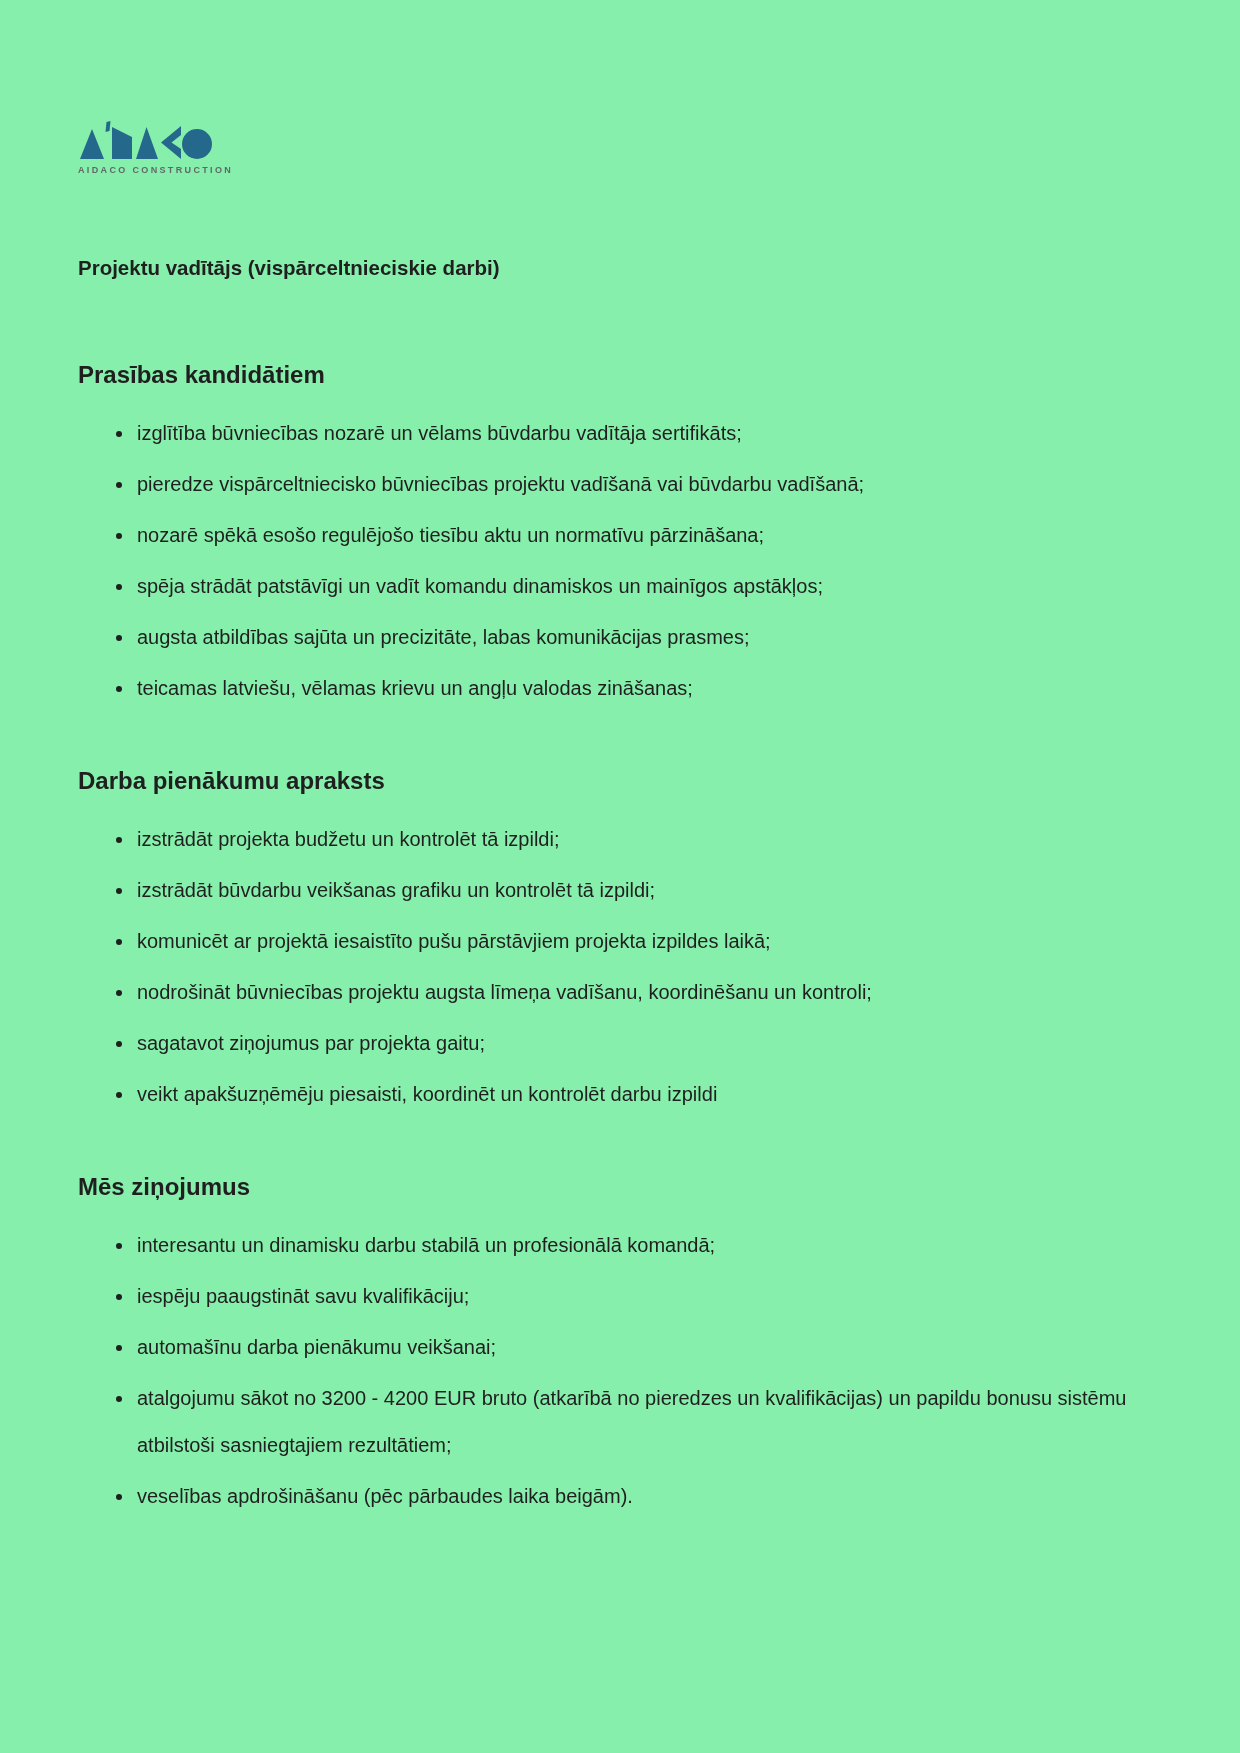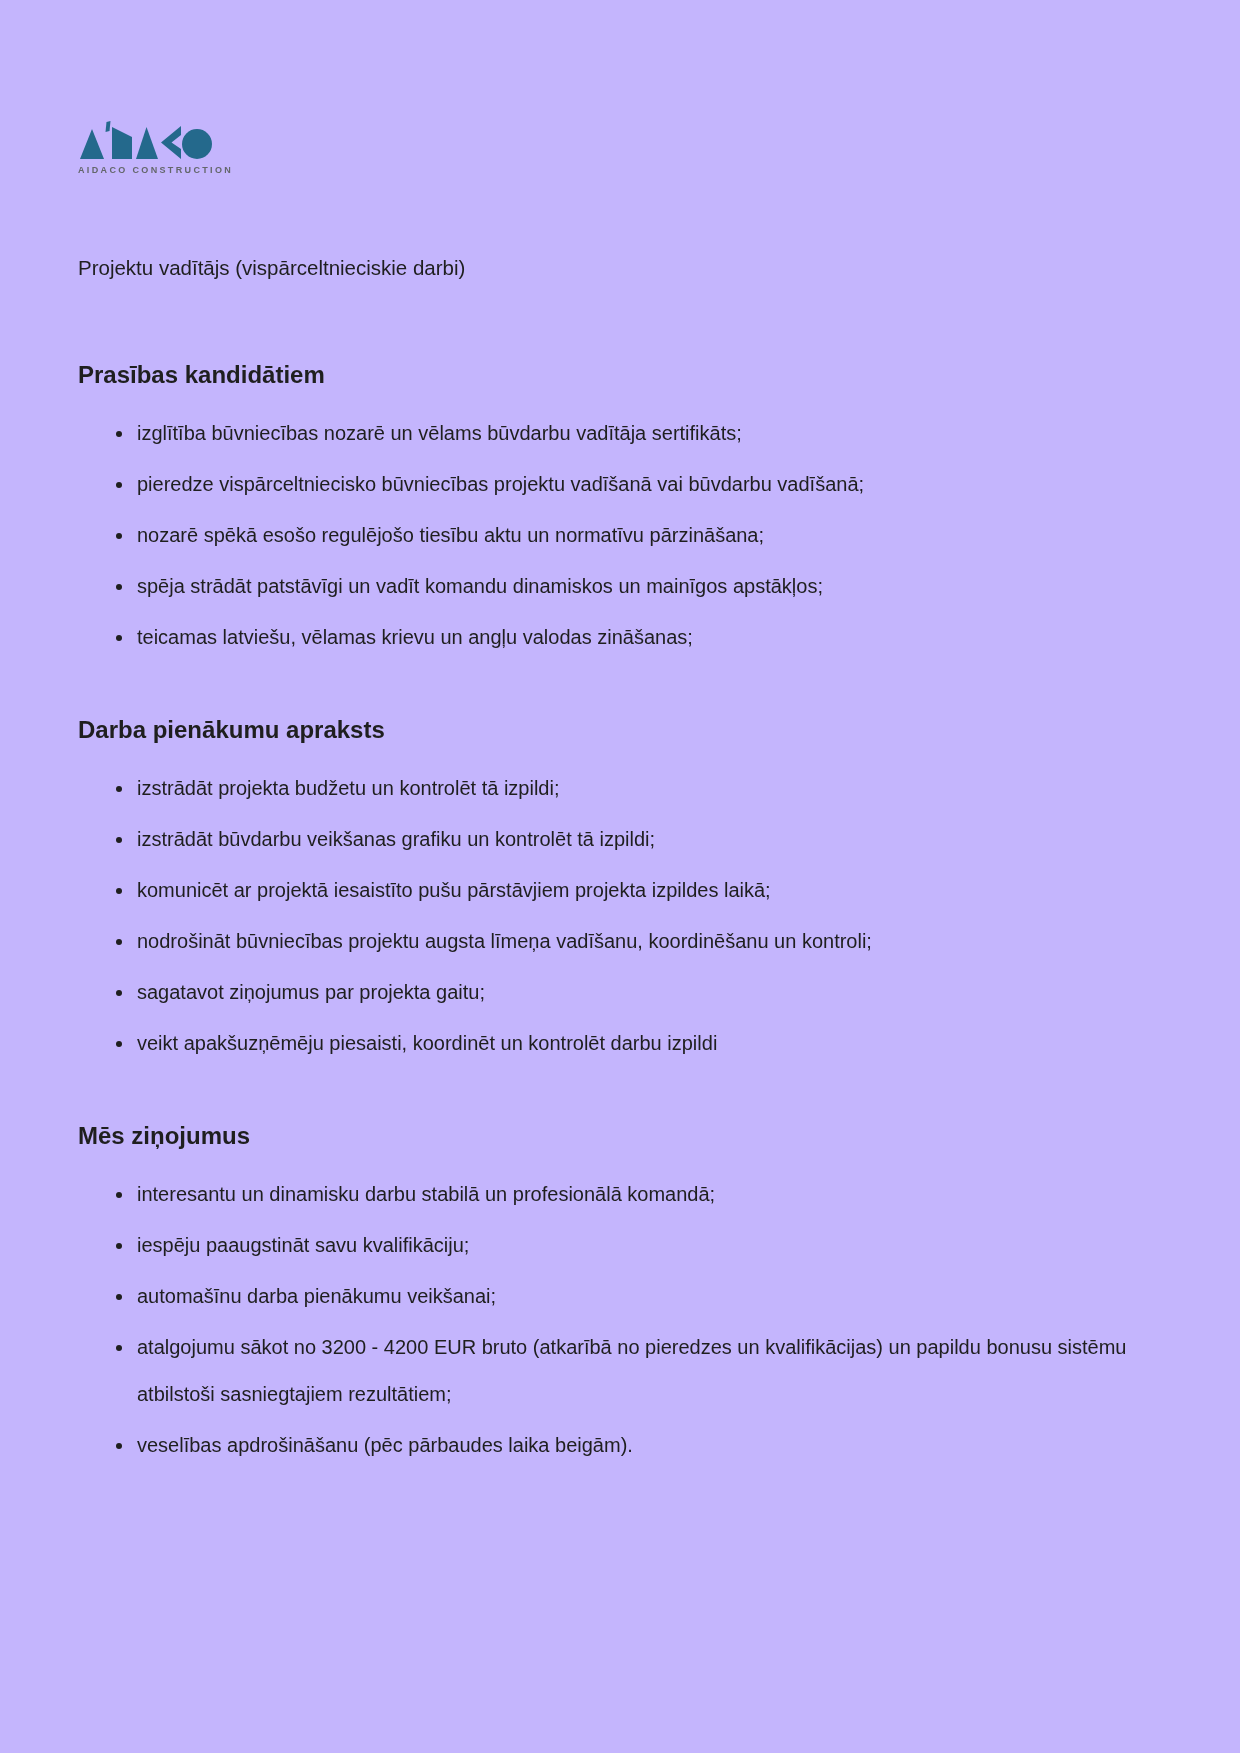--- a/index.html
+++ b/index.html
@@ -6,39 +6,39 @@
   html,body { background:#ffffff; }
   body {
     width:1240px; height:1753px;
     font-family:"Liberation Sans", sans-serif;
     color:#1f1f1f;
     overflow:hidden;
   }
   .page {
     width:1240px; height:1753px;
     padding:120px 78px 0 78px;
-    background:#c4b5fd;
+    background:#86efac;
   }
   
   .logo-block { width:150px; }
   .logo-icon svg { display:block; }
   .logo-subtitle {
     margin-top:5px;
     font-size:9px;
     font-weight:700;
     letter-spacing:2.35px;
     color:#63666a;
     white-space:nowrap;
   }
   
   .doc-title {
     margin-top:78px;
     font-size:20.5px;
     line-height:30px;
-    font-weight:400;
+    font-weight:700;
     color:#1f1f1f;
   }
   
   .section { margin-top:54px; }
   .section.first { margin-top:77px; }
   .section-heading {
     font-size:24px;
     line-height:30px;
     font-weight:700;
     color:#1f1f1f;
@@ -94,20 +94,21 @@
 
   <h1 class="doc-title">Projektu vadītājs (vispārceltnieciskie darbi)</h1>
 
   <div class="section first">
     <h2 class="section-heading">Prasības kandidātiem</h2>
     <ul class="bullet-list">
       <li>izglītība būvniecības nozarē un vēlams būvdarbu vadītāja sertifikāts;</li>
       <li>pieredze vispārceltniecisko būvniecības projektu vadīšanā vai būvdarbu vadīšanā;</li>
       <li>nozarē spēkā esošo regulējošo tiesību aktu un normatīvu pārzināšana;</li>
       <li>spēja strādāt patstāvīgi un vadīt komandu dinamiskos un mainīgos apstākļos;</li>
+      <li>augsta atbildības sajūta un precizitāte, labas komunikācijas prasmes;</li>
       <li>teicamas latviešu, vēlamas krievu un angļu valodas zināšanas;</li>
     </ul>
   </div>
 
   <div class="section">
     <h2 class="section-heading">Darba pienākumu apraksts</h2>
     <ul class="bullet-list">
       <li>izstrādāt projekta budžetu un kontrolēt tā izpildi;</li>
       <li>izstrādāt būvdarbu veikšanas grafiku un kontrolēt tā izpildi;</li>
       <li>komunicēt ar projektā iesaistīto pušu pārstāvjiem projekta izpildes laikā;</li>

